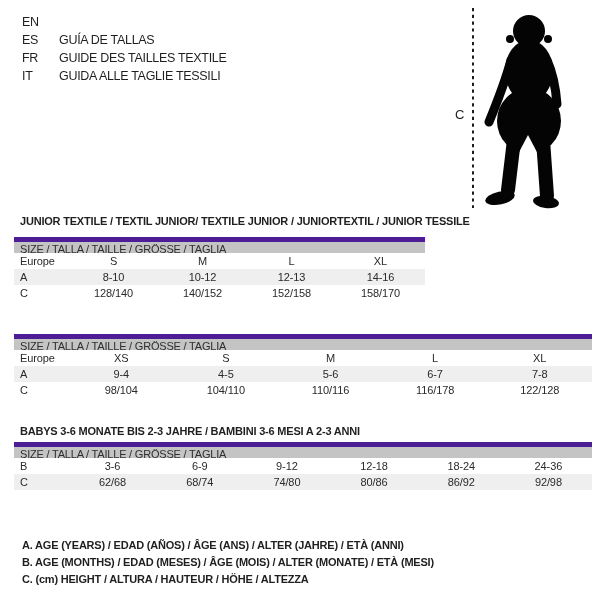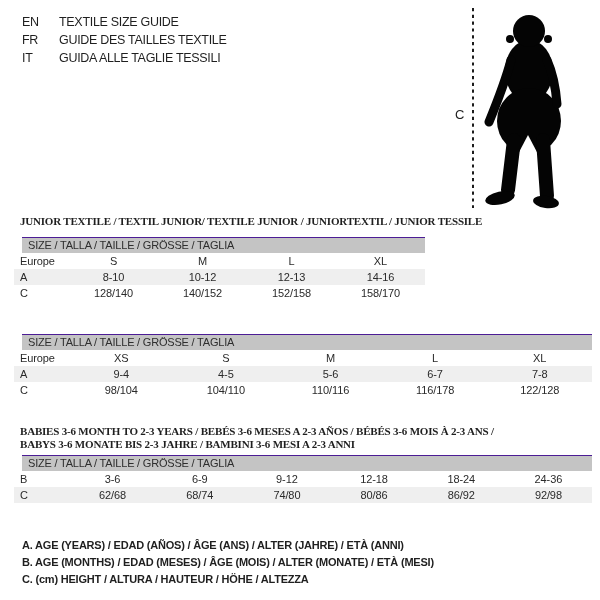--- a/index.html
+++ b/index.html
@@ -17,26 +17,26 @@
   .dash-line { position:absolute; left:471px; top:8px; }
   .c-label { position:absolute; left:455px; top:107px; font-size:13px;
     font-weight:400; letter-spacing:-0.2px; }
   .baby { position:absolute; left:483px; top:8px; }
   
   .section { position:absolute; left:14px; }
   .sec-junior { top:215px; width:411px; }
   .sec-children { top:319px; width:578px; }
   .sec-babies { top:425px; width:578px; }
   .sec-title { font-size:11px; font-weight:700; letter-spacing:-0.2px;
-    margin-left:6px; line-height:13px; white-space:nowrap;font-family:Liberation Serif, serif; }
+    margin-left:6px; line-height:13px; white-space:nowrap; }
   .sec-children .sec-title { margin-left:2px; }
   .sub-a { font-size:8px; vertical-align:-2px; }
   .size-bar { height:16px; line-height:15px; background:#c4c4c4;
-    border-top:1px solid #4c1d95; color:#2e2e2e; font-size:11px;
-    padding-left:6px; letter-spacing:-0.2px;margin-left:8px; }
+    border-top:5px solid #4c1d95; color:#2e2e2e; font-size:11px;
+    padding-left:6px; letter-spacing:-0.2px; }
   .mt-junior { margin-top:9px; }
   .mt-children { margin-top:15px; }
   .mt-babies { margin-top:4px; }
   table { border-collapse:collapse; table-layout:fixed; width:100%; }
   td { height:16px; font-size:11px; letter-spacing:-0.1px; color:#2a2a2a;
     text-align:center; padding:0; white-space:nowrap; }
   td.row-label { text-align:left; padding-left:6px; width:55px;margin-top:12px; }
   tr.alt { background:#efefef; }
   
   .footnotes { position:absolute; left:22px; top:537px; }
@@ -44,21 +44,24 @@
     line-height:17px; white-space:nowrap; }
 </style>
 </head>
 <body>
 
 <div class="canvas">
 
   <div class="lang-block">
     <div class="lang-row">
       <span class="lang-code">EN</span>
-      <span class="lang-label">TEXTILE SIZE GUIDE</span>
+    </div>
+    <div class="lang-row">
+      <span class="lang-code">ES</span>
+      <span class="lang-label">GUÍA DE TALLAS</span>
     </div>
     <div class="lang-row">
       <span class="lang-code">FR</span>
       <span class="lang-label">GUIDE DES TAILLES TEXTILE</span>
     </div>
     <div class="lang-row">
       <span class="lang-code">IT</span>
       <span class="lang-label">GUIDA ALLE TAGLIE TESSILI</span>
     </div>
   </div>
@@ -140,21 +143,20 @@
         <td>104/110</td>
         <td>110/116</td>
         <td>116/178</td>
         <td>122/128</td>
       </tr>
     </tbody>
       </table>
   </div>
 
   <div class="section sec-babies">
-    <div class="sec-title">BABIES 3-6 MONTH TO 2-3 YEARS / BEBÉS 3-6 MESES A 2-3 AÑOS / BÉBÉS 3-6 MOIS À 2-3 ANS /</div>
     <div class="sec-title">BABYS 3-6 MONATE BIS 2-3 JAHRE / BAMBINI 3-6 MESI A 2-3 ANNI</div>
     <div class="size-bar mt-babies">SIZE / TALLA / TAILLE / GRÖSSE / TAGLIA</div>
     <table>
       <tbody>
           <tr>
         <td class="row-label">B</td>
         <td>3-6</td>
         <td>6-9</td>
         <td>9-12</td>
         <td>12-18</td>

